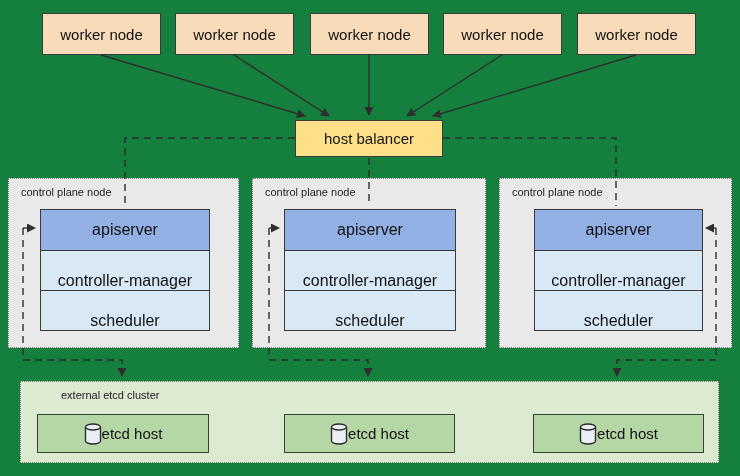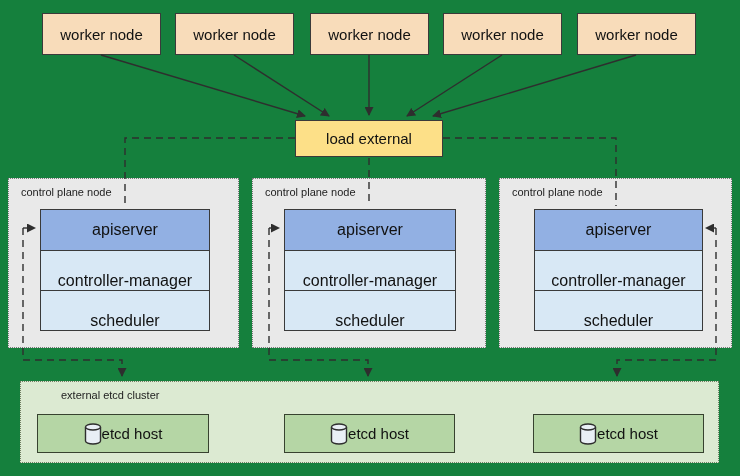--- a/index.html
+++ b/index.html
@@ -36,21 +36,21 @@
       <span>worker node</span>
     </div>
   <div class="box worker" style="left:443px">
       <span>worker node</span>
     </div>
   <div class="box worker" style="left:577px">
       <span>worker node</span>
     </div>
 
   <div class="box lb">
-      <span>load external</span>
+      <span>host balancer</span>
     </div>
 
   <div class="cp" style="left:8px;width:231px">
     <span class="cp-label">control plane node</span>
     <div class="stack" style="left:31px;width:170px">
       <div class="row api">
           <span>apiserver</span>
         </div>
       <div class="row">
           <span>controller-manager</span>

